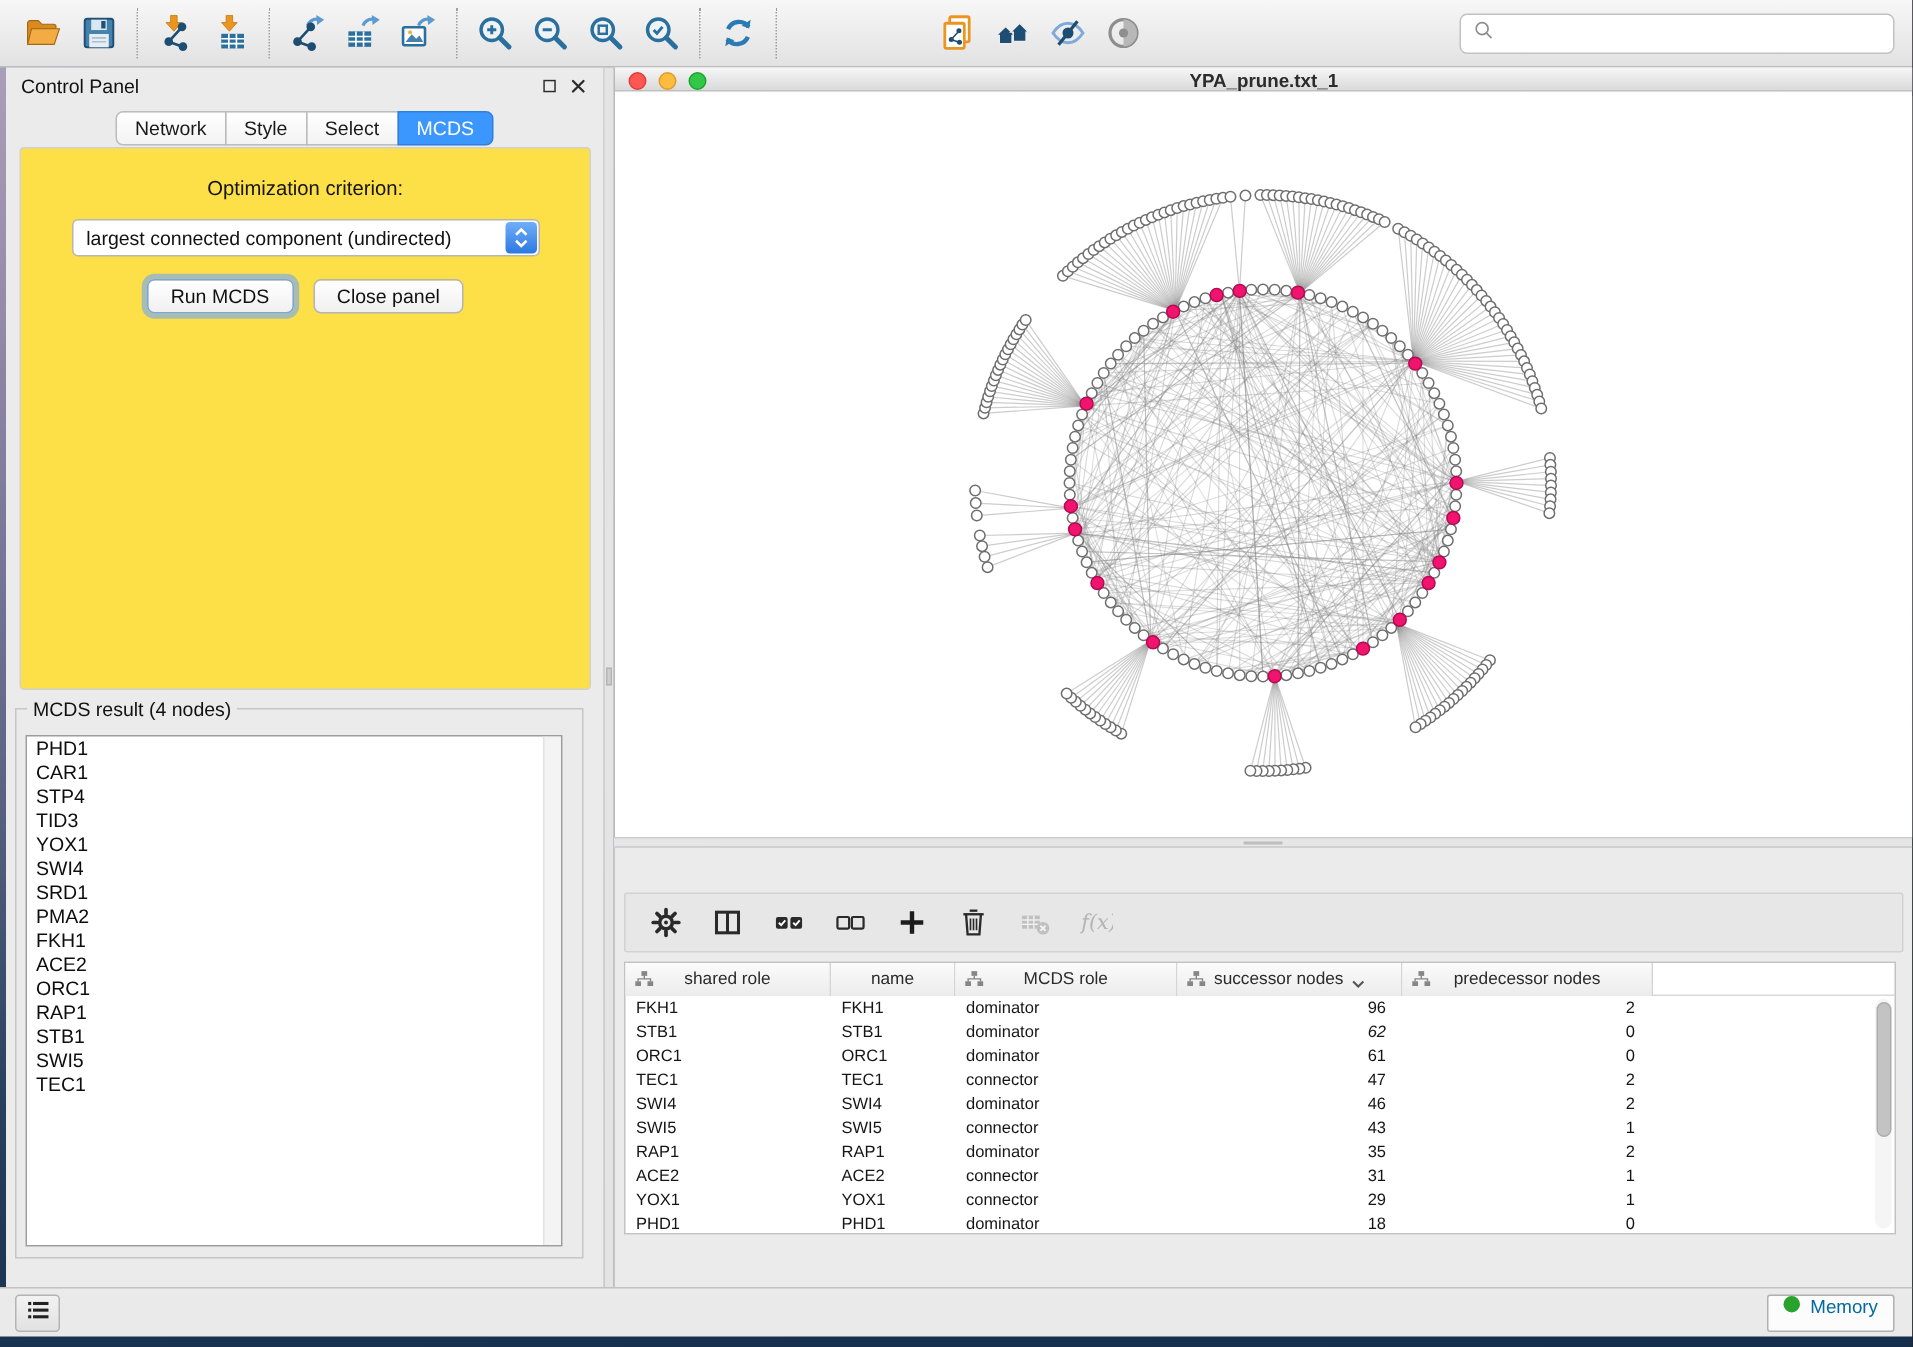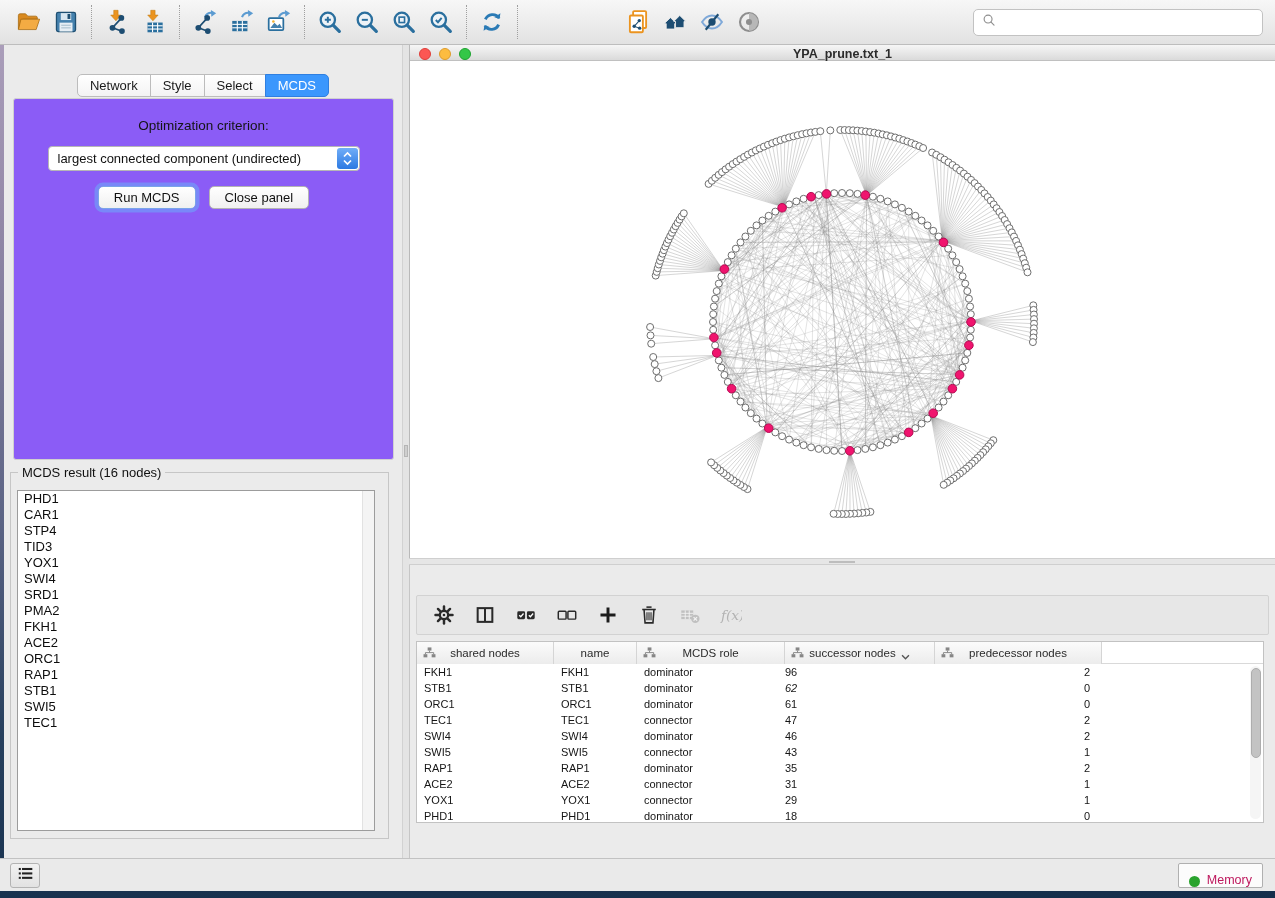--- a/index.html
+++ b/index.html
@@ -30,21 +30,21 @@
   .panel-title{position:absolute;left:10px;top:5px;font-size:13px;color:#111;}
   .win-ctl{position:absolute;top:5px;width:15px;height:15px;display:flex;align-items:center;justify-content:center;}
   .win-ctl svg{width:13px;height:13px;}
   .cp-tabs{position:absolute;left:0;right:0;top:29px;display:flex;justify-content:center;}
   .seg-tab{padding:3px 12px;font-size:13px;background:linear-gradient(#fff,#f3f3f3);
     border:1px solid #bcbcbc;margin-left:-1px;color:#1a1a1a;}
   .seg-tab:first-child{border-radius:5px 0 0 5px;margin-left:0;}
   .seg-tab:last-child{border-radius:0 5px 5px 0;}
   .seg-tab.active{background:#3b97fd;border-color:#2f7fe0;color:#fff;}
   .cp-box{position:absolute;left:9px;top:53px;width:381px;height:362px;
-    background:#8b5cf6;border:1px solid #d0d0d0;border-radius:3px;}
+    background:#fde047;border:1px solid #d0d0d0;border-radius:3px;}
   .opt-label{text-align:center;margin-top:19px;font-size:13.5px;color:#141414;}
   .dropdown{position:relative;width:312px;height:25px;margin:13px auto 0;
     background:#fff;border:1px solid #b6b6b6;border-radius:4px;}
   .dropdown .dd-text{display:block;font-size:13px;line-height:23px;padding-left:9px;color:#111;
     white-space:nowrap;overflow:hidden;}
   .dd-stepper{position:absolute;right:1px;top:1px;width:21px;height:21px;border-radius:3px;
     background:linear-gradient(#71aef8,#2c79e2);display:flex;align-items:center;justify-content:center;}
   .dd-stepper svg{width:11px;height:15px;}
   .btn-row{display:flex;justify-content:center;gap:13px;margin-top:15px;}
   .mac-btn{font:13px "Liberation Sans",sans-serif;padding:3px 15px;border:1px solid #b4b4b4;
@@ -82,33 +82,33 @@
   .tp-btn svg{width:22px;height:22px;}
   .tp-table{position:absolute;left:6px;top:76px;width:848px;height:182px;background:#fff;border:1px solid #c2c2c2;}
   .thead{display:flex;height:22px;border-bottom:1px solid #d9d9d9;}
   .th{position:relative;height:22px;background:linear-gradient(#fbfbfb,#ececec);
     border-right:1px solid #d5d5d5;display:flex;align-items:center;justify-content:center;
     font-size:11.5px;color:#2b2b2b;gap:5px;}
   .th .sitemap{position:absolute;left:6px;top:5px;width:13px;height:11px;}
   .trow{display:flex;height:16px;font-size:11px;color:#151515;}
   .td{padding-top:2px;white-space:nowrap;overflow:hidden;}
   .td.l{padding-left:7px;text-align:left;}
-  .td.r1{padding-right:11px;}
+  .td.r1{text-align:right;padding-right:11px;}
   .td.r2{text-align:right;padding-right:12px;}
   .tp-scroll{position:absolute;right:2px;top:24px;width:11px;bottom:3px;background:#f5f5f5;border-radius:6px;}
   .tp-thumb{position:absolute;left:0.5px;top:2px;width:10px;height:90px;background:#c3c3c3;border:1px solid #adadad;border-radius:6px;}
   .tp-tabs{position:absolute;left:0;right:0;top:268px;display:flex;justify-content:center;}
   .tp-tabs .seg-tab{font-size:12.5px;padding:4px 13px;}
   
   .status-bar{position:absolute;left:0;right:0;top:858px;height:33px;background:#eaeaea;border-top:1px solid #c2c2c2;}
   .sb-left-btn{position:absolute;left:10px;top:4px;width:30px;height:25px;background:linear-gradient(#f2f2f2,#e2e2e2);
     border:1px solid #b3b3b3;border-radius:3px;display:flex;align-items:center;justify-content:center;}
   .sb-left-btn svg{width:19px;height:19px;}
   .memory-btn{position:absolute;right:12px;top:4px;height:25px;padding:0 10px;background:#fcfcfc;
-    border:1px solid #b0b0b0;border-radius:2px;display:flex;align-items:flex-end;gap:7px;font-size:12.5px;color:#be185d;}
+    border:1px solid #b0b0b0;border-radius:2px;display:flex;align-items:flex-start;gap:7px;font-size:12.5px;color:#0369a1;}
   .mem-dot{width:11px;height:11px;border-radius:50%;}
 </style>
 </head>
 <body>
 
 <div class="screen">
 
   <div class="toolbar">
     <div style="display:flex;align-items:center;">
         <div class="tb-group">
@@ -277,20 +277,33 @@
     <div class="search-wrap">
       <span><svg viewBox="0 0 24 24" xmlns="http://www.w3.org/2000/svg">
             <circle cx="10" cy="10" r="5.6" fill="none" stroke="#8e8e8e" stroke-width="1.6"></circle>
             <line x1="14.2" y1="14.2" x2="18.4" y2="18.4" stroke="#8e8e8e" stroke-width="1.6" stroke-linecap="round"></line>
           </svg></span>
       <input placeholder="" style="">
     </div>
   </div>
 
   <div class="control-panel">
+    <div class="panel-title-row">
+      <span class="panel-title">Control Panel</span>
+      <span class="win-ctl" style="right:28px;">
+          <svg viewBox="0 0 24 24" xmlns="http://www.w3.org/2000/svg">
+            <rect x="5" y="5" width="13.5" height="13.5" fill="none" stroke="#2b2b2b" stroke-width="1.8"></rect>
+          </svg>
+        </span>
+      <span class="win-ctl" style="right:9px;">
+          <svg viewBox="0 0 24 24" xmlns="http://www.w3.org/2000/svg">
+            <path d="M5.5 5.5l13 13M18.5 5.5l-13 13" stroke="#2b2b2b" stroke-width="2.8" stroke-linecap="round"></path>
+          </svg>
+        </span>
+    </div>
     <div class="cp-tabs">
         <div class="seg-tab">Network</div>
         <div class="seg-tab">Style</div>
         <div class="seg-tab">Select</div>
         <div class="seg-tab active">MCDS</div>
       </div>
     <div class="cp-box">
       <div class="opt-label">Optimization criterion:</div>
       <div class="dropdown">
         <span class="dd-text">largest connected component (undirected)</span>
@@ -300,21 +313,21 @@
               <path d="M2 9.5L5.5 13 9 9.5" stroke="#fff" stroke-width="1.7" fill="none"></path>
             </svg>
           </span>
       </div>
       <div class="btn-row">
         <button class="mac-btn focused">Run MCDS</button>
         <button class="mac-btn">Close panel</button>
       </div>
     </div>
     <fieldset class="mcds-fieldset">
-      <legend>MCDS result (16 nodes)</legend>
+      <legend>MCDS result (4 nodes)</legend>
       <div class="listbox">
         <div>
             <div class="list-item">PHD1</div>
             <div class="list-item">CAR1</div>
             <div class="list-item">STP4</div>
             <div class="list-item">TID3</div>
             <div class="list-item">YOX1</div>
             <div class="list-item">SWI4</div>
             <div class="list-item">SRD1</div>
             <div class="list-item">PMA2</div>
@@ -1186,21 +1199,21 @@
       </div>
     <div class="tp-table">
       <div class="thead">
           <div class="th" style="width: 137px;">
             <span class="sitemap"><svg viewBox="0 0 12.3 10" xmlns="http://www.w3.org/2000/svg">
                 <rect x="4.4" y="0.4" width="3.6" height="3" fill="#868686"></rect>
                 <rect x="0.5" y="6.8" width="3.6" height="3" fill="#868686"></rect>
                 <rect x="8.2" y="6.8" width="3.6" height="3" fill="#868686"></rect>
                 <path d="M6.2 3.4v1.9M2.3 6.8V5.3h7.8v1.5" stroke="#868686" fill="none" stroke-width="0.9"></path>
               </svg></span>
-            <span>shared nodes</span>
+            <span>shared role</span>
           </div>
           <div class="th" style="width: 83px;">
             <span>name</span>
           </div>
           <div class="th" style="width: 148px;">
             <span class="sitemap"><svg viewBox="0 0 12.3 10" xmlns="http://www.w3.org/2000/svg">
                 <rect x="4.4" y="0.4" width="3.6" height="3" fill="#868686"></rect>
                 <rect x="0.5" y="6.8" width="3.6" height="3" fill="#868686"></rect>
                 <rect x="8.2" y="6.8" width="3.6" height="3" fill="#868686"></rect>
                 <path d="M6.2 3.4v1.9M2.3 6.8V5.3h7.8v1.5" stroke="#868686" fill="none" stroke-width="0.9"></path>

